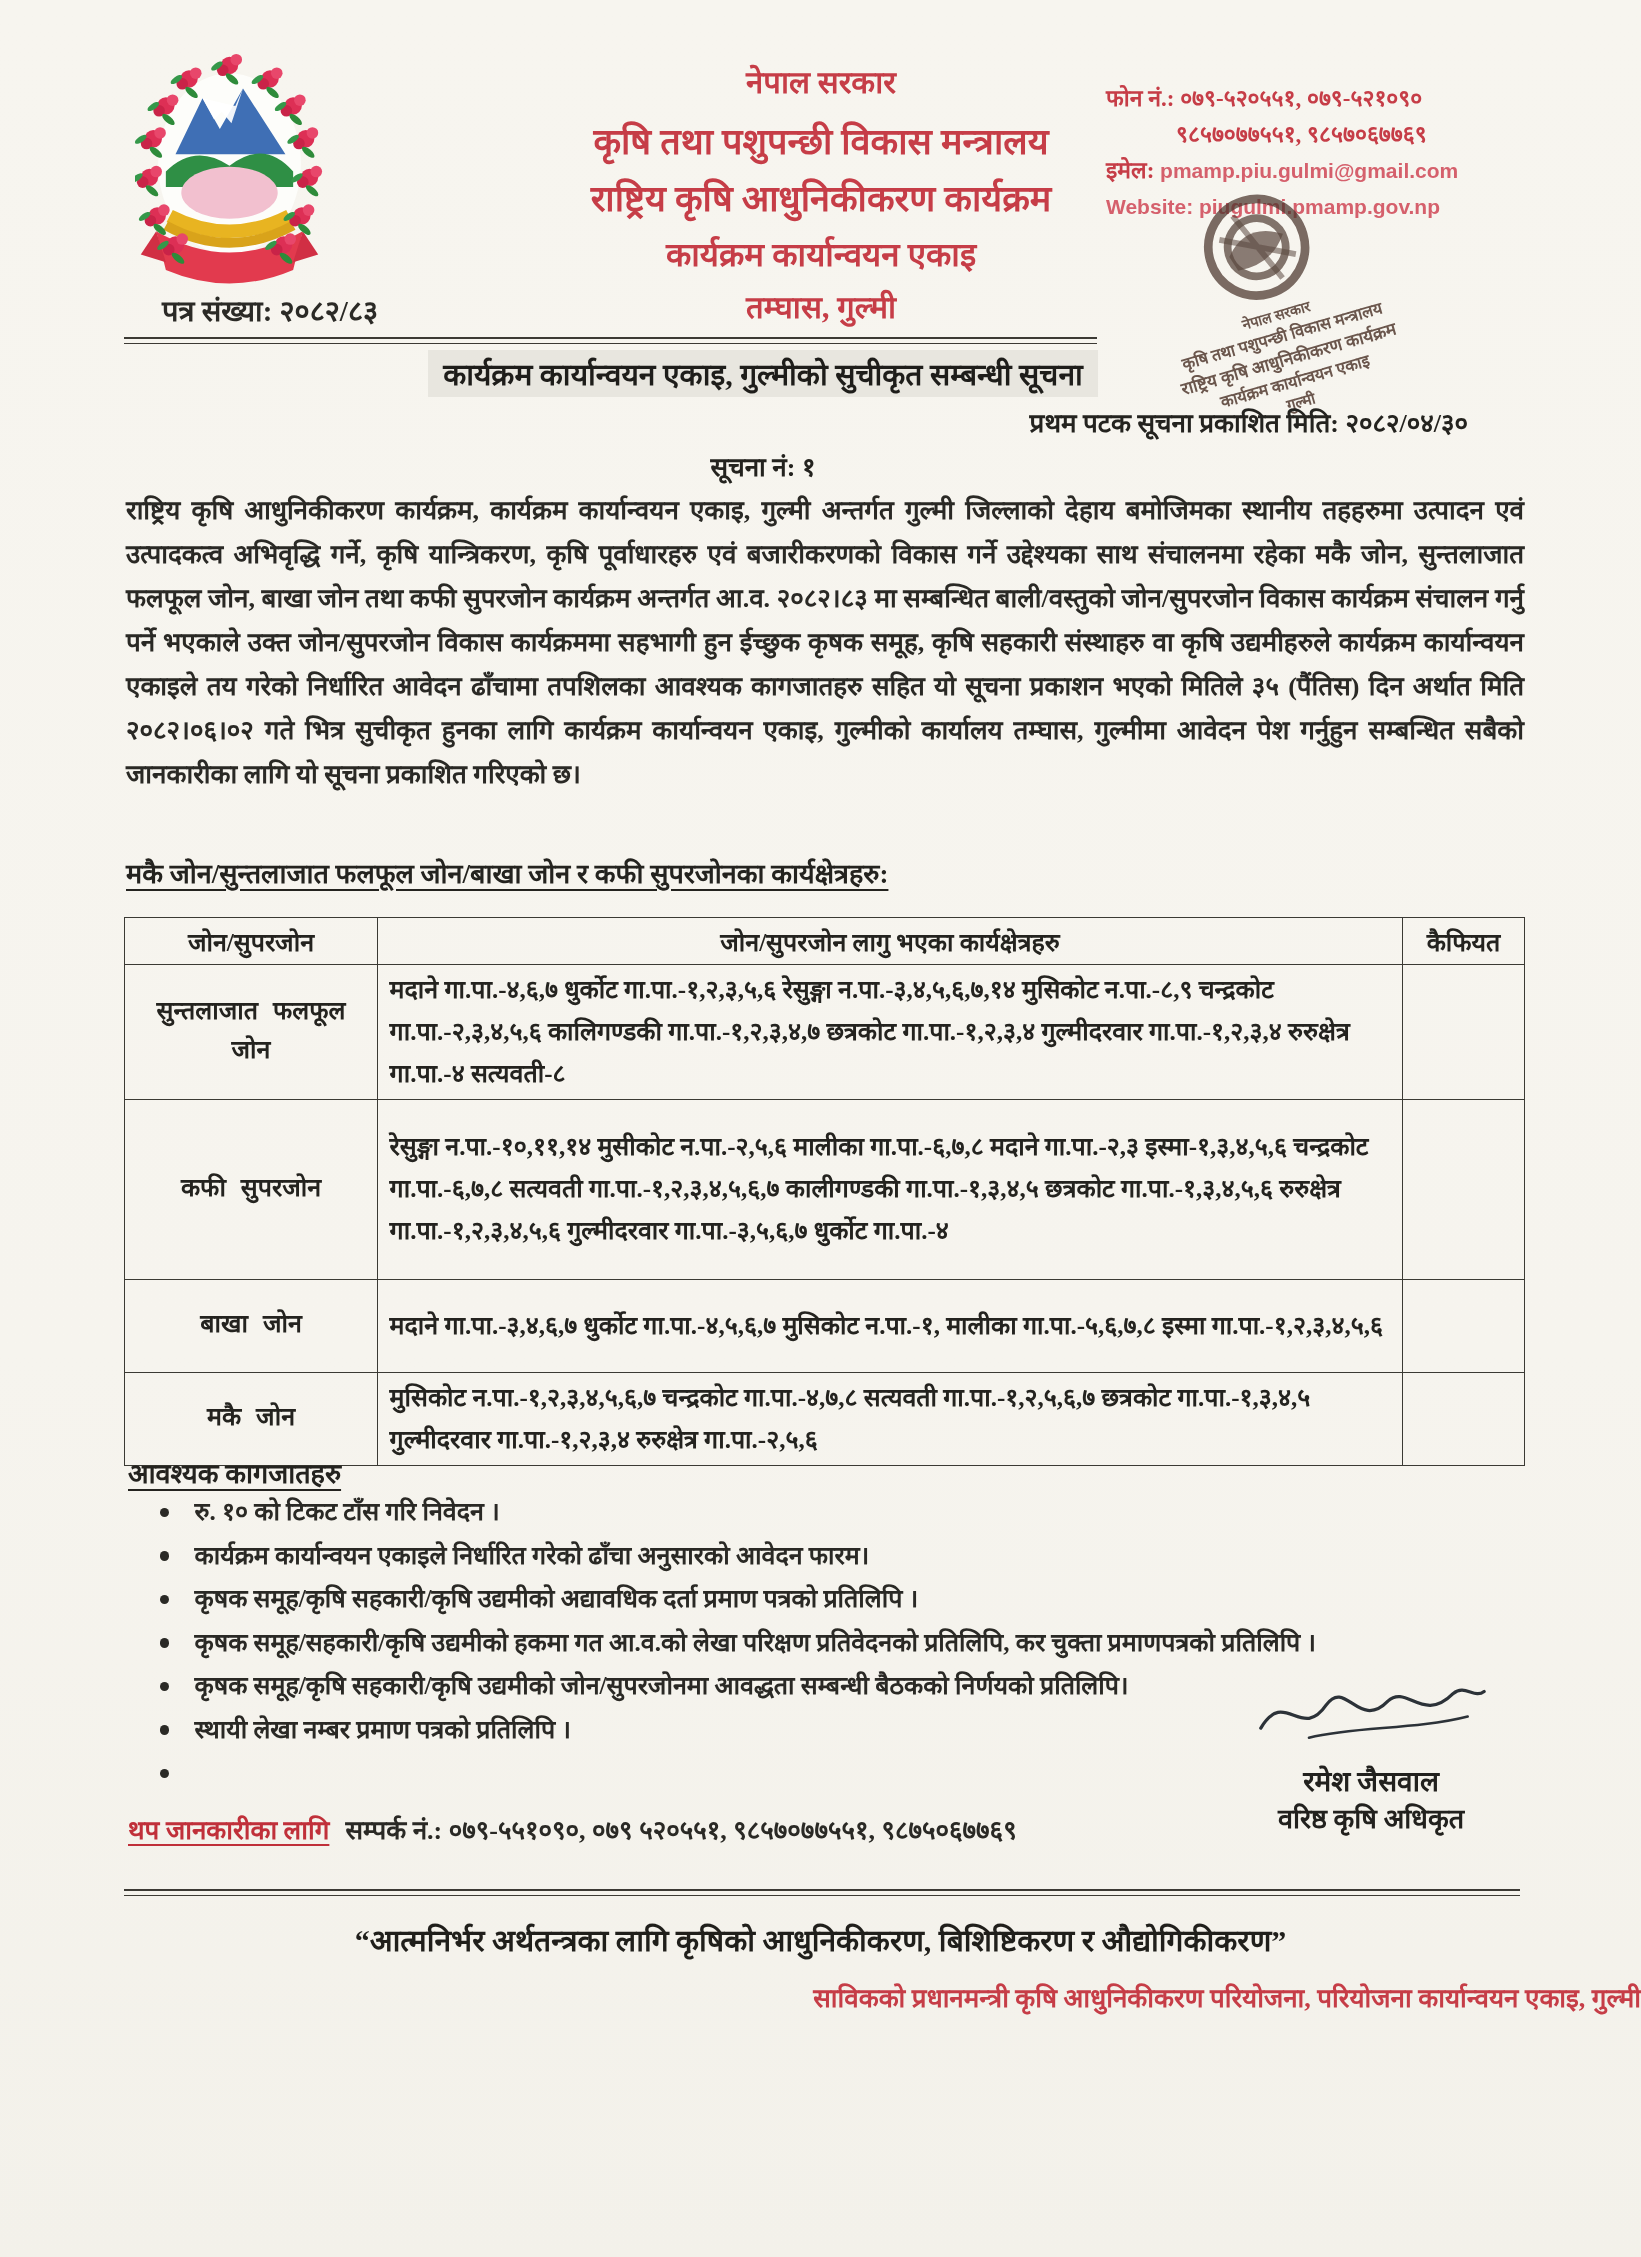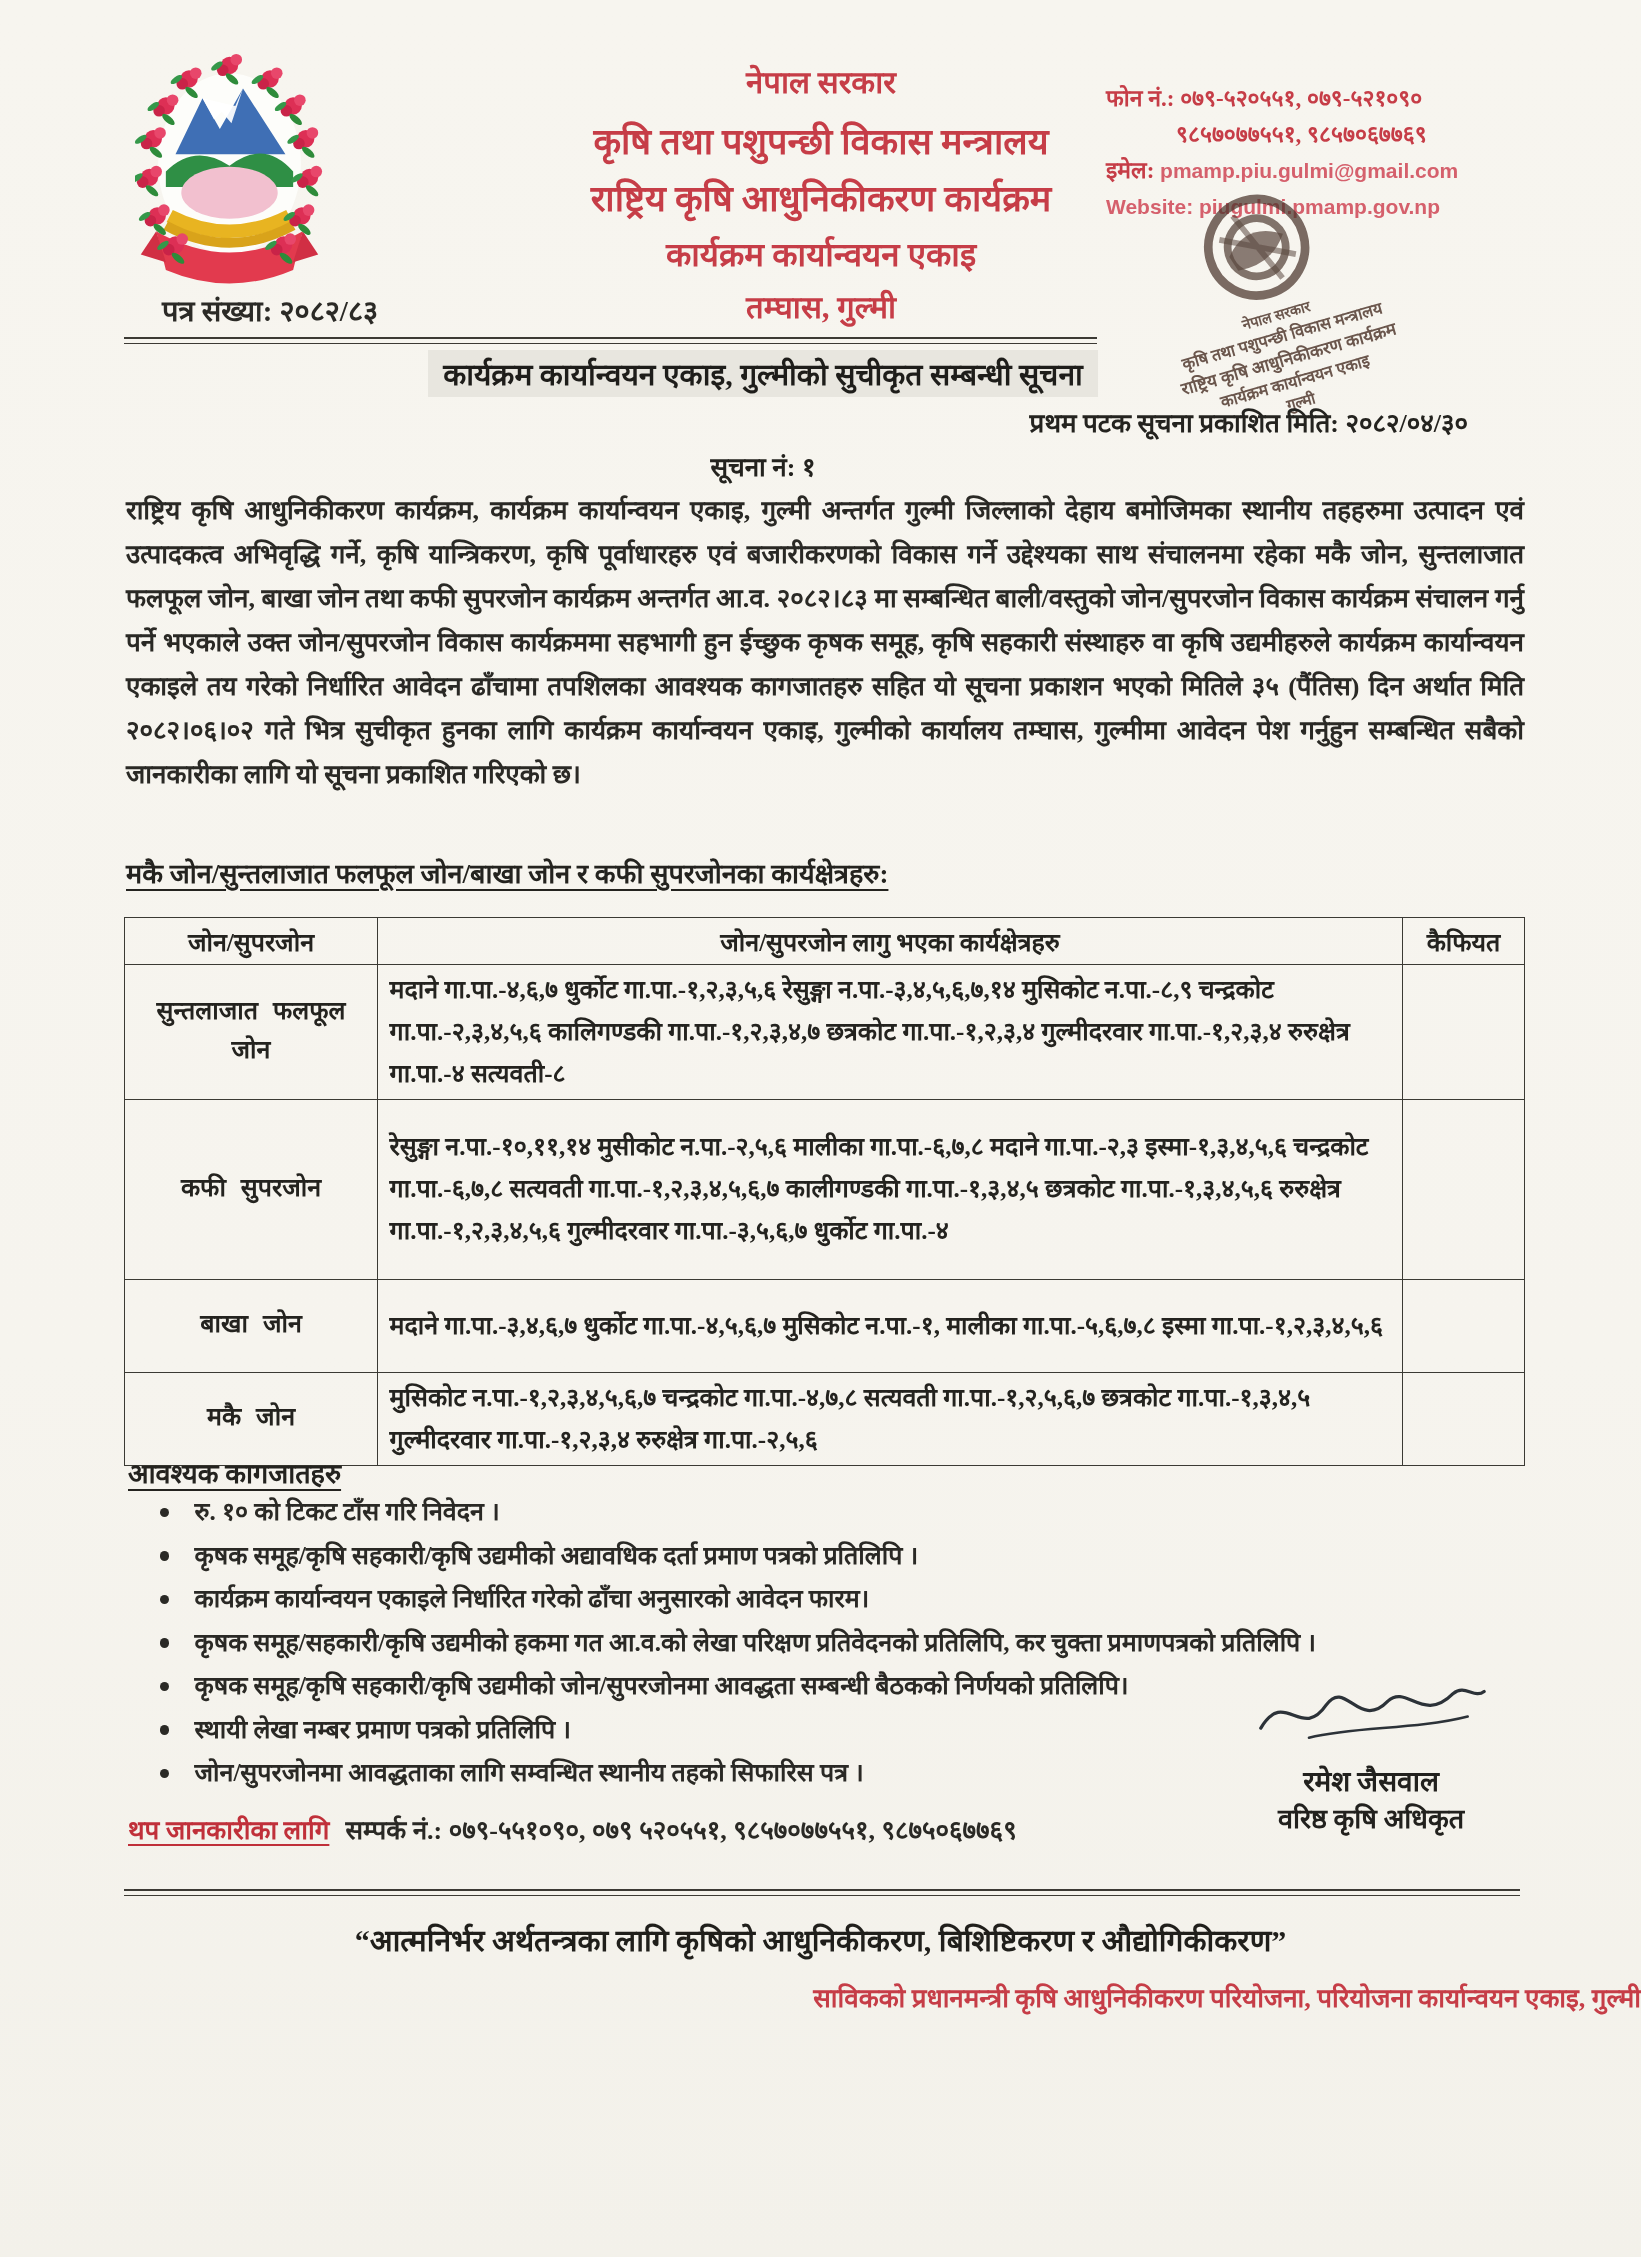--- a/index.html
+++ b/index.html
@@ -207,41 +207,40 @@
     </table>
 
   <div class="abs docs-heading">आवश्यक कागजातहरु</div>
   <div class="abs docs-list">
     <div class="item">
         <span class="dot"></span>
         <span>रु. १० को टिकट टाँस गरि निवेदन ।</span>
       </div>
     <div class="item">
         <span class="dot"></span>
+        <span>कार्यक्रम कार्यान्वयन एकाइले निर्धारित गरेको ढाँचा अनुसारको आवेदन फारम।</span>
+      </div>
+    <div class="item">
+        <span class="dot"></span>
         <span>कृषक समूह/कृषि सहकारी/कृषि उद्यमीको अद्यावधिक दर्ता प्रमाण पत्रको प्रतिलिपि ।</span>
       </div>
     <div class="item">
         <span class="dot"></span>
-        <span>कार्यक्रम कार्यान्वयन एकाइले निर्धारित गरेको ढाँचा अनुसारको आवेदन फारम।</span>
-      </div>
-    <div class="item">
-        <span class="dot"></span>
         <span>कृषक समूह/सहकारी/कृषि उद्यमीको हकमा गत आ.व.को लेखा परिक्षण प्रतिवेदनको प्रतिलिपि, कर चुक्ता प्रमाणपत्रको प्रतिलिपि ।</span>
       </div>
     <div class="item">
         <span class="dot"></span>
         <span>कृषक समूह/कृषि सहकारी/कृषि उद्यमीको जोन/सुपरजोनमा आवद्धता सम्बन्धी बैठकको निर्णयको प्रतिलिपि।</span>
       </div>
     <div class="item">
         <span class="dot"></span>
         <span>स्थायी लेखा नम्बर प्रमाण पत्रको प्रतिलिपि ।</span>
       </div>
     <div class="item">
         <span class="dot"></span>
-        <span>जोन/सुपरजोनमा आवद्धताका लागि सम्वन्धित स्थानीय तहको सिफारिस पत्र ।</span>
       </div>
   </div>
 
   <div class="abs more-info">
     <span class="red">थप जानकारीका लागि</span>
     <span>सम्पर्क नं.: ०७९-५५१०९०, ०७९ ५२०५५१, ९८५७०७७५५१, ९८७५०६७७६९</span>
   </div>
 
   <div class="abs signature">
     <div class="scribble">

